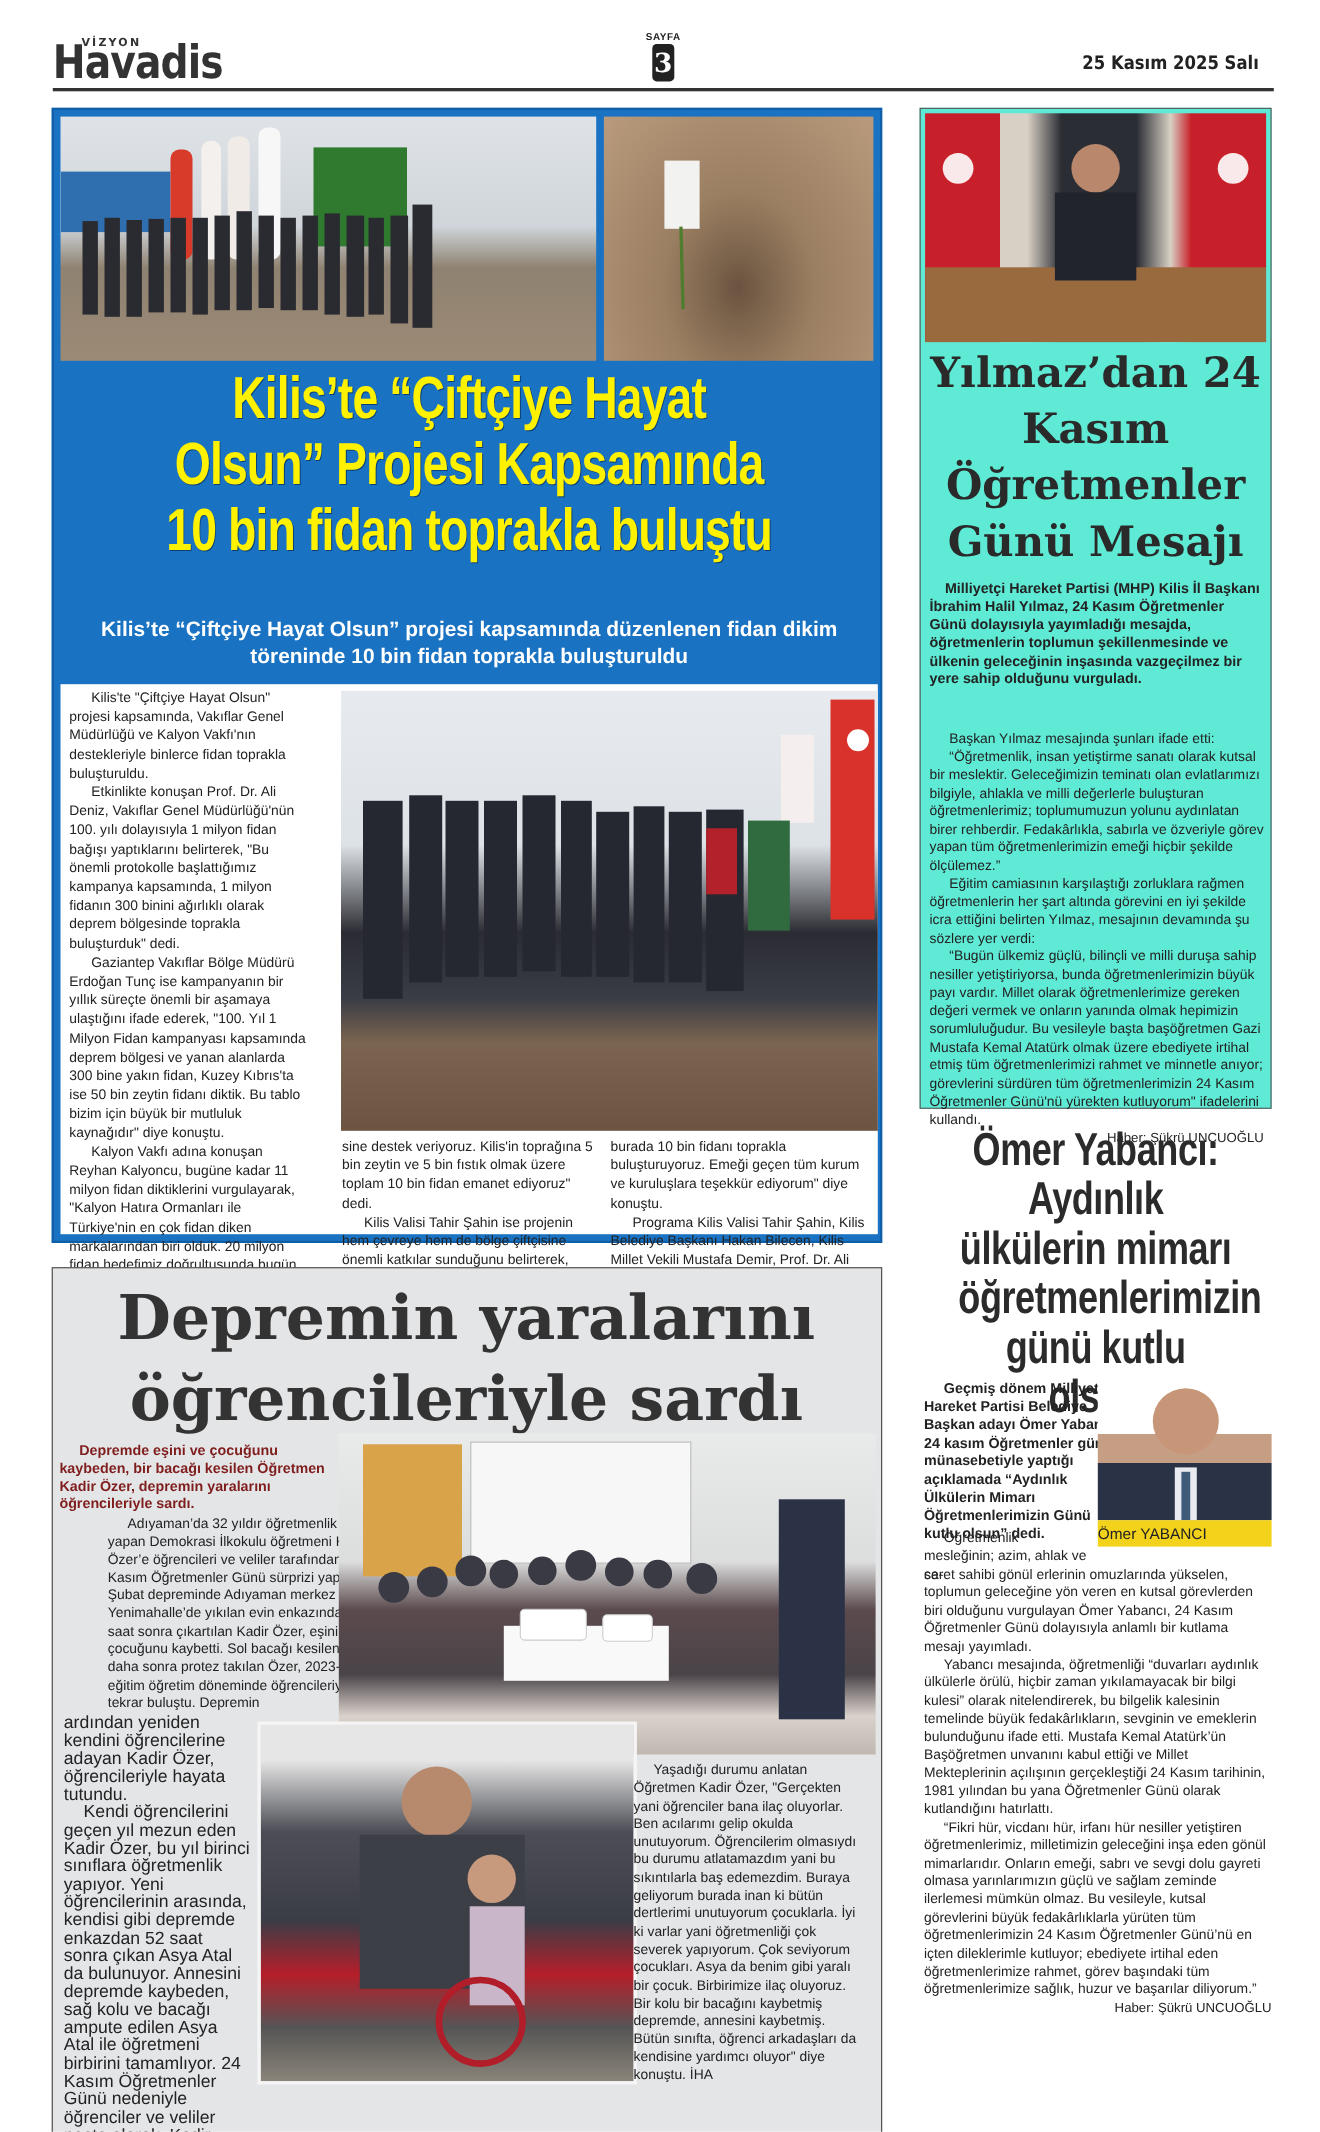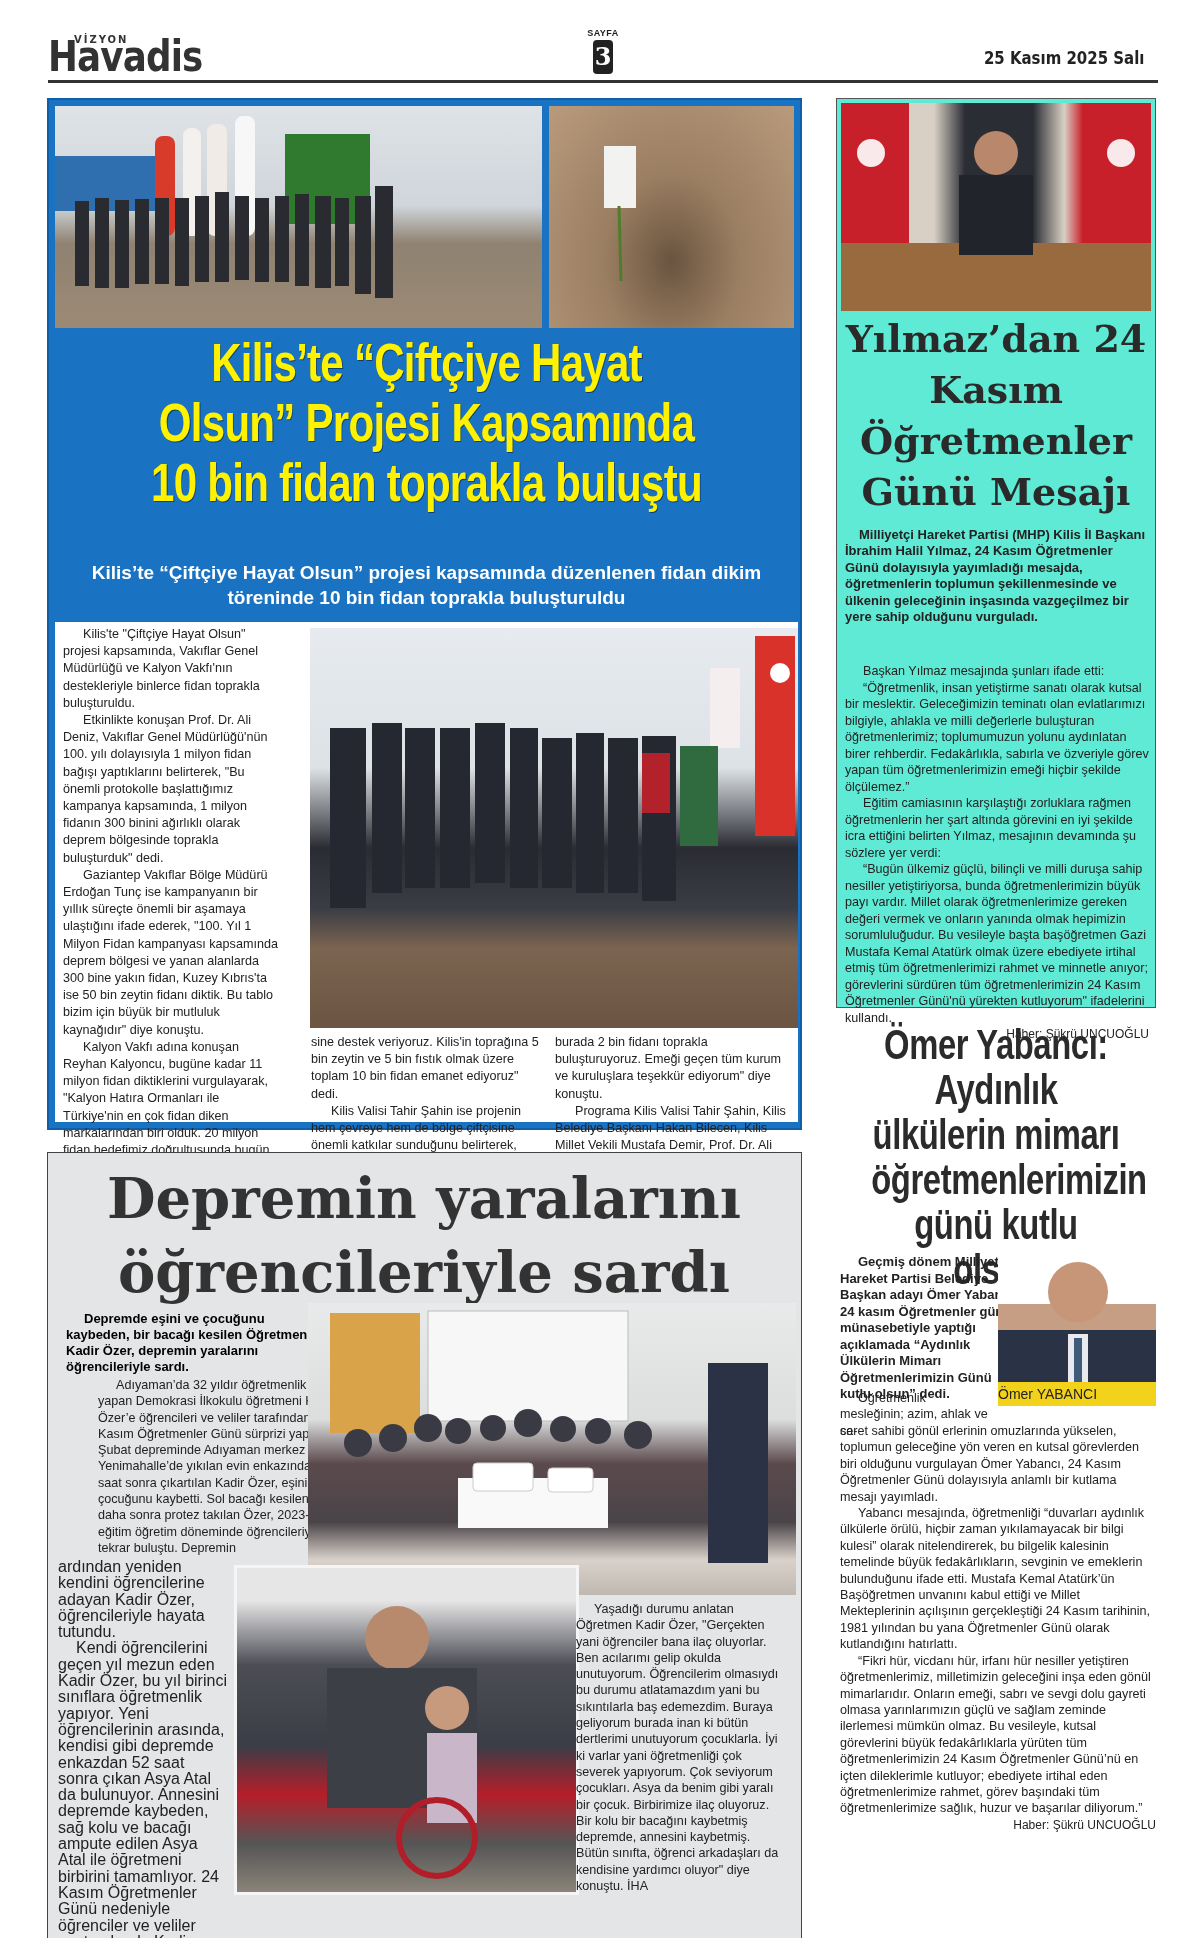--- a/index.html
+++ b/index.html
@@ -49,21 +49,21 @@
   .ph-omer { left: 998px; top: 1252px; width: 158px; height: 130px; background: linear-gradient(180deg, #ffffff 0%, #ffffff 40%, #c69e83 40%, #c69e83 60%, #2a3346 60%, #2a3346 100%); }
   .omer-caption { position: absolute; left: 998px; top: 1382px; width: 158px; height: 24px; background: #f3d21b; font-weight: normal; font-size: 14px; line-height: 24px; color: #222; }
   .omer-body-narrow { position: absolute; left: 840px; top: 1390px; width: 150px; font-size: 12.6px; line-height: 16.4px; color: #222; }
   .omer-body-narrow p { text-indent: 18px; }
   .omer-body { position: absolute; left: 840px; top: 1423px; width: 316px; font-size: 12.6px; line-height: 16.4px; color: #222; }
   .omer-body p { text-indent: 18px; }
 
   
   .deprem { position: absolute; left: 47px; top: 1152px; width: 755px; height: 927px; background: #e4e5e7; border: 1.5px solid #444; }
   .deprem-title { position: absolute; left: 0; top: 8px; width: 752px; text-align: center; font-family: "DejaVu Serif", serif; font-weight: bold; font-size: 56px; line-height: 74px; color: #333; }
-  .deprem-lead { position: absolute; left: 18px; top: 158px; width: 245px; font-size: 13px; line-height: 16px; font-weight: bold; color: #000000; }
+  .deprem-lead { position: absolute; left: 6px; top: 158px; width: 245px; font-size: 13px; line-height: 16px; font-weight: bold; color: #7f1d1d; }
   .deprem-lead p { text-indent: 18px; }
   .deprem-body1 { position: absolute; left: 10px; top: 224px; width: 245px; font-size: 12.6px; line-height: 16.3px; color: #222; margin-left: 40px; }
   .deprem-body1 p { text-indent: 18px; }
   .deprem-body2 { position: absolute; left: 10px; top: 406px; width: 170px; font-size: 16px; line-height: 16.3px; color: #222; }
   .deprem-body2 p { text-indent: 18px; }
   .deprem-body3 { position: absolute; left: 528px; top: 448px; width: 208px; font-size: 12.6px; line-height: 16.3px; color: #222; }
   .deprem-body3 p { text-indent: 18px; }
   .ph-class { left: 260px; top: 150px; width: 488px; height: 292px; background: linear-gradient(180deg, #e9eaea 0%, #dcdddd 40%, #5b4a4d 55%, #4a4448 75%, #d9d1ca 88%, #bfb8b0 100%); }
   .ph-hug { left: 186px; top: 412px; width: 345px; height: 330px; background: linear-gradient(180deg, #e6e6e6 0%, #e6e6e6 10%, #4c4d55 30%, #3b3d46 55%, #b51e2a 70%, #555 85%, #8a8479 100%); border: 3px solid #f5f5f5; }
 </style>
@@ -148,21 +148,21 @@
         </g>
         <rect x="370" y="118" width="38" height="100" fill="#2f6b3f"></rect>
         <rect x="332" y="125" width="28" height="60" fill="#b3222a"></rect>
       </svg>
     </div>
     <div class="col kilis-col2">
       <p style="text-indent:0">sine destek veriyoruz. Kilis'in toprağına 5 bin zeytin ve 5 bin fıstık olmak üzere toplam 10 bin fidan emanet ediyoruz" dedi.</p>
       <p>Kilis Valisi Tahir Şahin ise projenin hem çevreye hem de bölge çiftçisine önemli katkılar sunduğunu belirterek, "2021 yılında ÇEKUD tarafından başlatılan proje kapsamında, ağaçlandırma çalışmalarına destek olmak ve geleceğe daha temiz, yeşil bir dünya bırakmak amacıyla bugün</p>
     </div>
     <div class="col kilis-col3">
-      <p style="text-indent:0">burada 2 bin fidanı toprakla buluşturuyoruz. Emeği geçen tüm kurum ve kuruluşlara teşekkür ediyorum" diye konuştu.</p>
+      <p style="text-indent:0">burada 10 bin fidanı toprakla buluşturuyoruz. Emeği geçen tüm kurum ve kuruluşlara teşekkür ediyorum" diye konuştu.</p>
       <p>Programa Kilis Valisi Tahir Şahin, Kilis Belediye Başkanı Hakan Bilecen, Kilis Millet Vekili Mustafa Demir, Prof. Dr. Ali Deniz, Gaziantep Vakıflar Bölge Müdürü Erdoğan Tunç, Kalyon Vakfı Başkanı, Reyhan Kalyoncu, ve diğer protokol üyeleri katıldı. (İHA)</p>
     </div>
   </div>
 </div>
 
 <div class="yilmaz">
   <div class="photo ph-yilmaz">
     <svg width="310" height="208">
       <rect x="0" y="140" width="310" height="68" fill="#9a6a3f"></rect>
       <circle cx="155" cy="50" r="22" fill="#b9876b"></circle>

